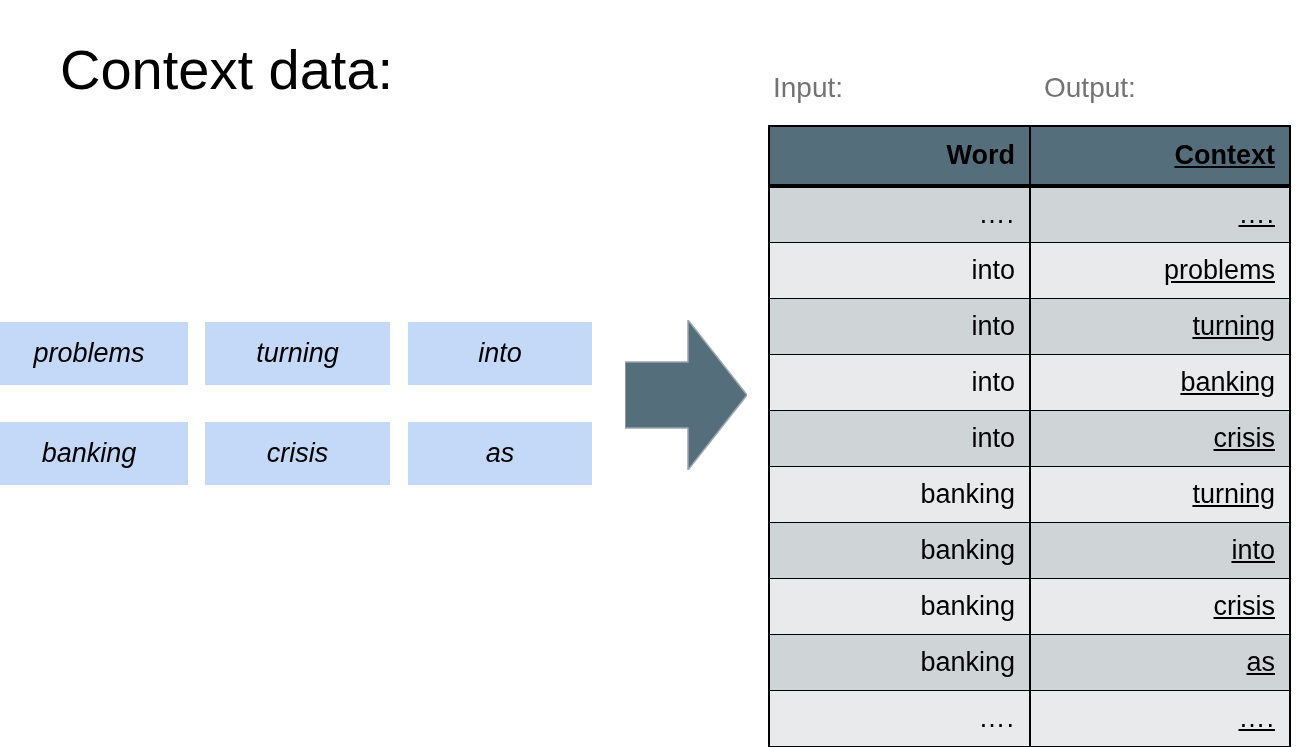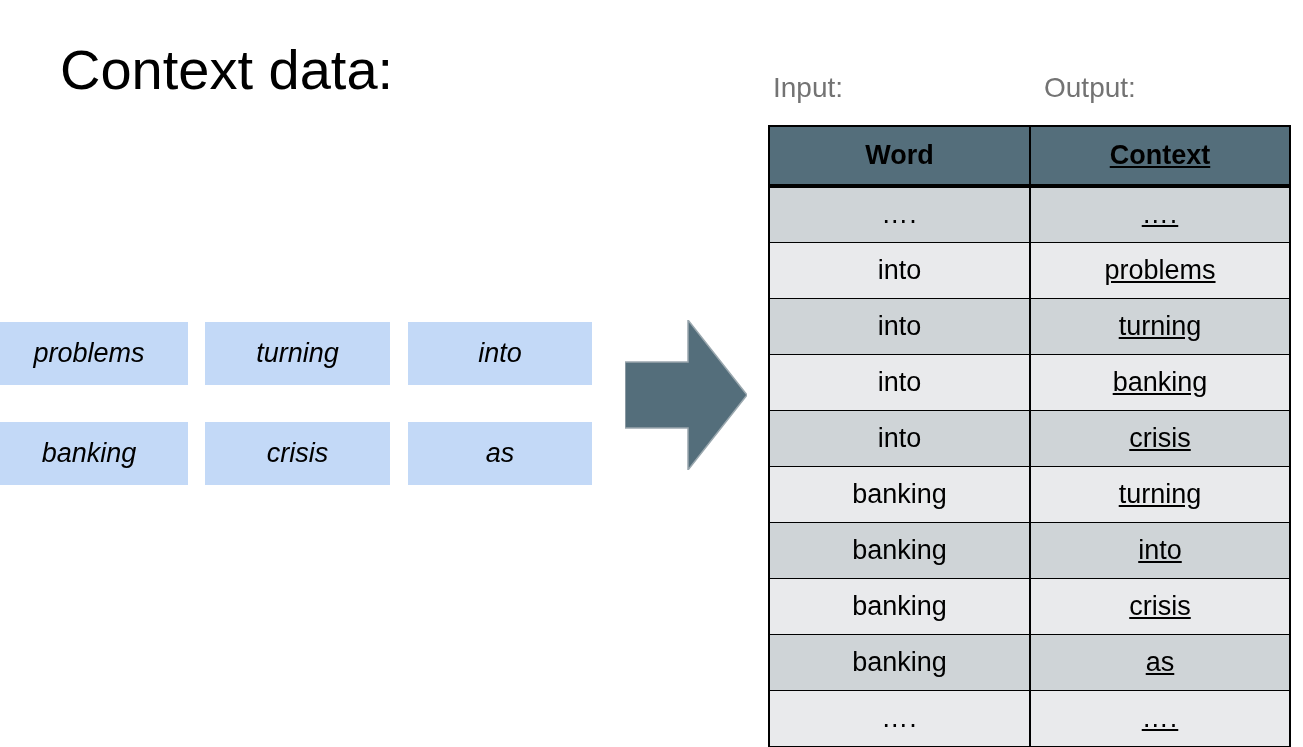--- a/index.html
+++ b/index.html
@@ -97,21 +97,21 @@
     border-left: 2px solid #000000;
     border-right: 2px solid #000000;
     border-top: 2px solid #000000;
   }
 
   #pairs-table col.c-word    { width: 261px; }
   #pairs-table col.c-context { width: 260px; }
 
   #pairs-table th,
   #pairs-table td {
-    text-align: center;
+    text-align: right;
     vertical-align: middle;
     padding: 0 14px;
     font-size: 27px;
     font-weight: 400;
     color: #000000;
     border-right: 2px solid #000000;
     border-bottom: 1px solid #000000;
     white-space: nowrap;
     overflow: hidden;
   }

